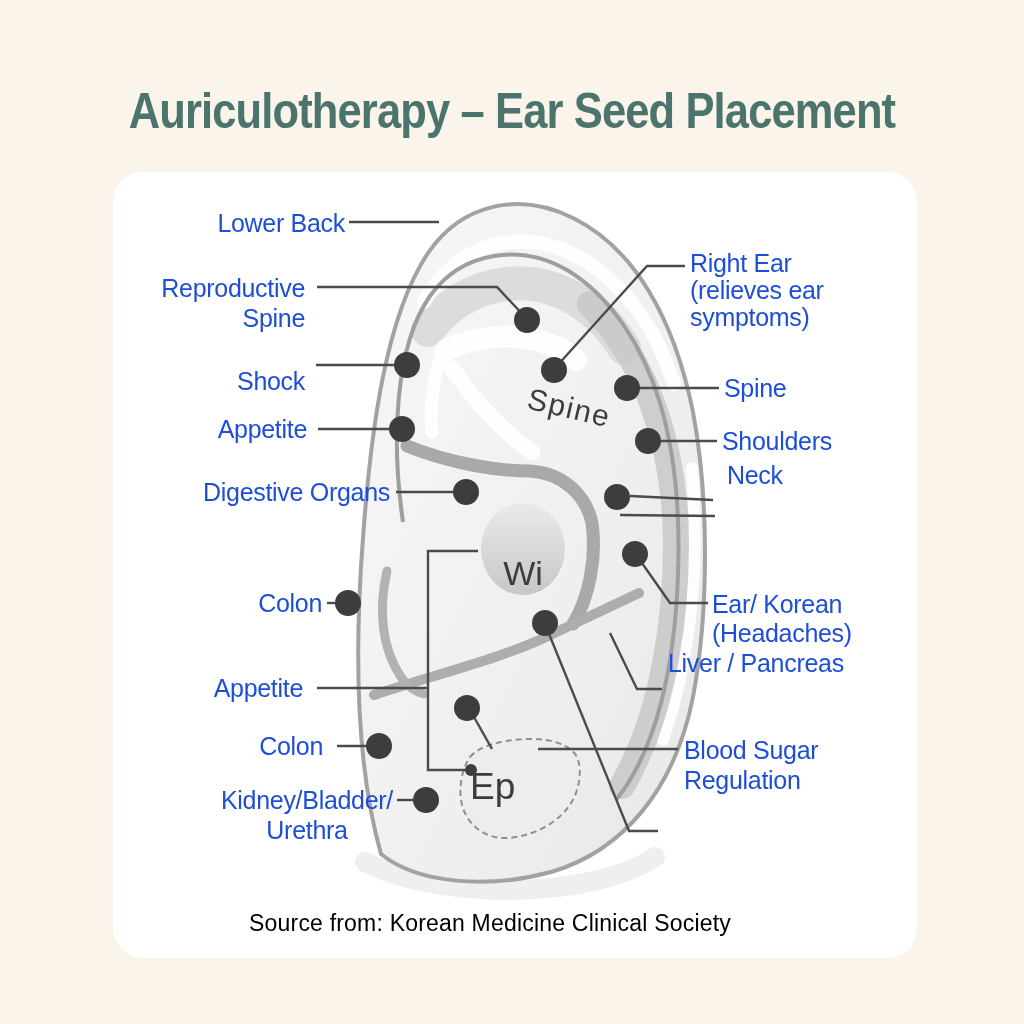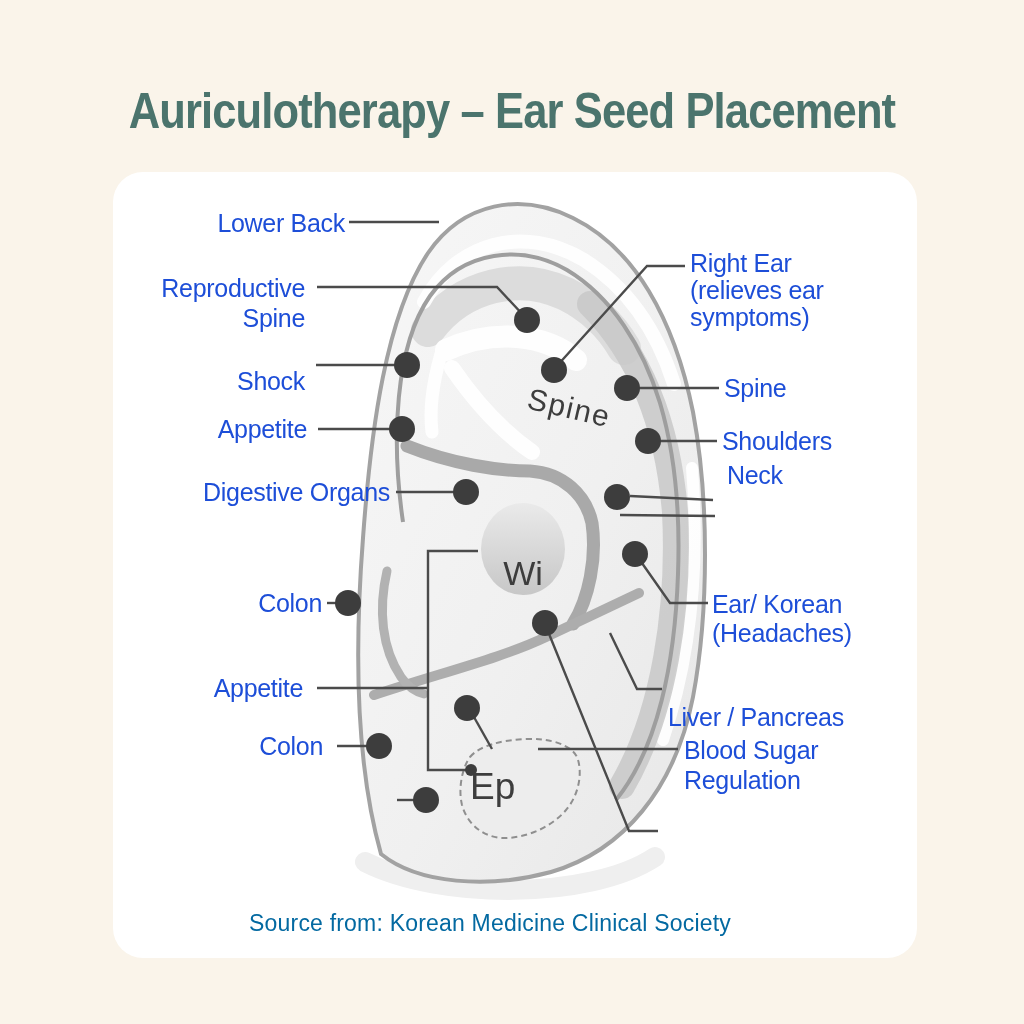--- a/index.html
+++ b/index.html
@@ -26,21 +26,21 @@
   .lbl.r{text-align:right;}
   .lbl.l{text-align:left;}
   .lbl.c{text-align:center;}
   .lbl.lh27{line-height:27px;}
   .inner-word{position:absolute;color:#3d3d3d;white-space:nowrap;}
   .spine-inner{font-size:30px;letter-spacing:1.5px;transform:rotate(13deg);}
   .wi-word{font-size:34px;}
   .ep-word{font-size:37px;}
   .source-note{
     position:absolute;top:910px;left:0;width:980px;text-align:center;
-    font-size:23px;color:#0369a1;letter-spacing:.2px;
+    font-size:23px;color:#000000;letter-spacing:.2px;
   }
 </style>
 </head>
 <body>
 
 <div class="stage">
 
   <div class="page-title">Auriculotherapy – Ear Seed Placement</div>
 
   <div class="card"></div>
@@ -155,40 +155,44 @@
   </div>
   <div class="lbl r" style="right:702px;top:588px;">
     <span>Colon</span>
   </div>
   <div class="lbl r" style="right:721px;top:673px;">
     <span>Appetite</span>
   </div>
   <div class="lbl r" style="right:701px;top:731px;">
     <span>Colon</span>
   </div>
+  <div class="lbl c" style="right:631px;top:785px;">
+    <span>Kidney/Bladder/</span>
+    <span>Urethra</span>
+  </div>
 
   <div class="lbl l lh27" style="left:690px;top:250px;">
     <span>Right Ear</span>
     <span>(relieves ear</span>
     <span>symptoms)</span>
   </div>
   <div class="lbl l" style="left:724px;top:373px;">
     <span>Spine</span>
   </div>
   <div class="lbl l" style="left:722px;top:426px;">
     <span>Shoulders</span>
   </div>
   <div class="lbl l" style="left:727px;top:460px;">
     <span>Neck</span>
   </div>
   <div class="lbl l" style="left:712px;top:590px;line-height:29px;">
     <span>Ear/ Korean</span>
     <span>(Headaches)</span>
   </div>
-  <div class="lbl l" style="left:668px;top:702px;">
+  <div class="lbl l" style="left:668px;top:648px;">
     <span>Liver / Pancreas</span>
   </div>
   <div class="lbl l" style="left:684px;top:735px;">
     <span>Blood Sugar</span>
     <span>Regulation</span>
   </div>
 
   <div class="inner-word spine-inner" style="left:527px;top:391px;">Spine</div>
   <div class="inner-word wi-word" style="left:493px;top:530px;width:60px;text-align:center;margin-top:24px;">Wi</div>
   <div class="inner-word ep-word" style="left:470px;top:766px;width:70px;text-align:left;">Ep</div>

